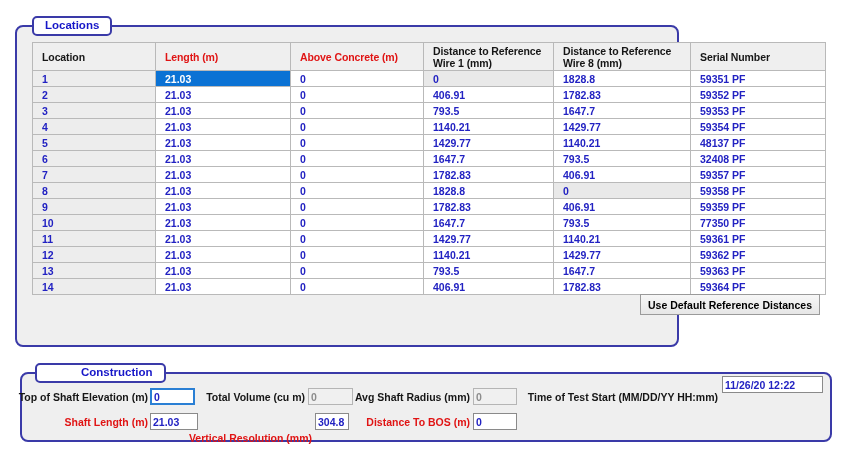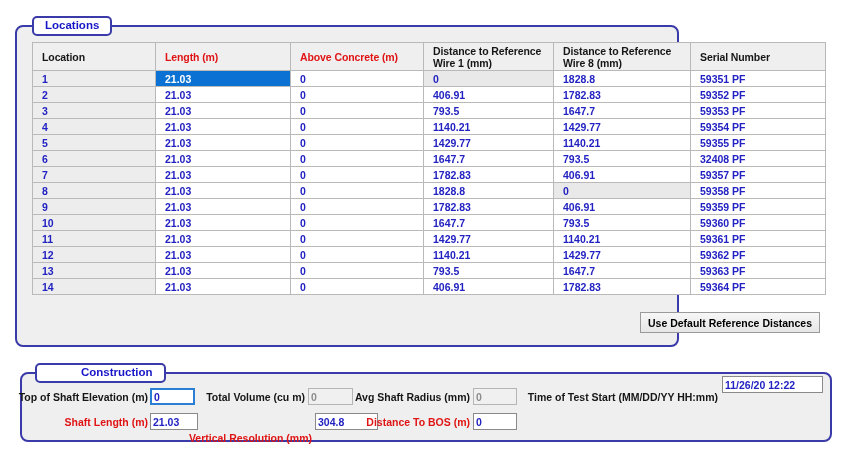--- a/index.html
+++ b/index.html
@@ -24,21 +24,21 @@
   .loc th { height:28px; background:#efefef; color:#161616; line-height:12px; vertical-align:middle;
             white-space:normal; letter-spacing:-0.1px; }
   .loc th.red { color:#e01414; }
   .loc td { height:16px; color:#2222c2; background:#ffffff; white-space:nowrap; }
   .loc td.rowhead { background:#ededed; }
   .loc td.muted { background:#e9e9e9; }
   .loc td.selected { background:#0b72d4; color:#ffffff; }
   .loc col.c1{width:123px}.loc col.c2{width:135px}.loc col.c3{width:133px}
   .loc col.c4{width:130px}.loc col.c5{width:137px}.loc col.c6{width:135px}
 
-  .btn { position:absolute; left:623px; top:285px; width:180px; height:21px;
+  .btn { position:absolute; left:623px; top:267px; width:180px; height:21px;
          background:linear-gradient(#f7f7f7,#e6e6e6); border:1px solid #9a9a9a;
          font-family:inherit; font-size:10.5px; font-weight:bold; color:#000; }
 
   
   .clabel { position:absolute; font-size:10.5px; font-weight:bold; white-space:nowrap; text-align:right;margin-left:20px; }
   .clabel.blk { color:#161616; }
   .clabel.red { color:#e01414; }
   .cinput { position:absolute; height:17px; border:1px solid #8a8a8a; background:#ffffff;
             color:#2222c2; font-weight:bold; font-size:10.5px; font-family:inherit; padding:0 2px; }
   .cinput.disabled { background:#f0f0f0; border-color:#b5b5b5; color:#8c8c8c; }
@@ -103,21 +103,21 @@
             <td>1140.21</td>
             <td>1429.77</td>
             <td>59354 PF</td>
           </tr>
           <tr>
             <td class="rowhead">5</td>
             <td>21.03</td>
             <td>0</td>
             <td>1429.77</td>
             <td>1140.21</td>
-            <td>59355 PF</td>
+            <td>48137 PF</td>
           </tr>
           <tr>
             <td class="rowhead">6</td>
             <td>21.03</td>
             <td>0</td>
             <td>1647.7</td>
             <td>793.5</td>
             <td>32408 PF</td>
           </tr>
           <tr>
@@ -143,21 +143,21 @@
             <td>1782.83</td>
             <td>406.91</td>
             <td>59359 PF</td>
           </tr>
           <tr>
             <td class="rowhead">10</td>
             <td>21.03</td>
             <td>0</td>
             <td>1647.7</td>
             <td>793.5</td>
-            <td>59360 PF</td>
+            <td>77350 PF</td>
           </tr>
           <tr>
             <td class="rowhead">11</td>
             <td>21.03</td>
             <td>0</td>
             <td>1429.77</td>
             <td>1140.21</td>
             <td>59361 PF</td>
           </tr>
           <tr>
@@ -202,18 +202,18 @@
     <span class="clabel blk" style="right:360px; top:17px;">Avg Shaft Radius (mm)</span>
     <input class="cinput disabled" style="left: 451px; top: 14px; width: 44px;" readonly="" value="0">
 
     <span class="clabel blk" style="right:112px; top:17px;">Time of Test Start (MM/DD/YY HH:mm)</span>
     <input class="cinput" style="left: 700px; top: 2px; width: 101px;" value="11/26/20 12:22">
 
     <span class="clabel red" style="right:682px; top:42px;">Shaft Length (m)</span>
     <input class="cinput" style="left: 128px; top: 39px; width: 48px;" value="21.03">
 
     <span class="clabel red" style="right:518px; top:58px;">Vertical Resolution (mm)</span>
-    <input class="cinput" style="left: 293px; top: 39px; width: 63px;" value="304.8">
+    <input class="cinput" style="left: 293px; top: 39px; width: 34px;" value="304.8">
 
     <span class="clabel red" style="right:360px; top:42px;">Distance To BOS (m)</span>
     <input class="cinput" style="left: 451px; top: 39px; width: 44px;" value="0">
   </div>
 </div>
 
 </body></html>

